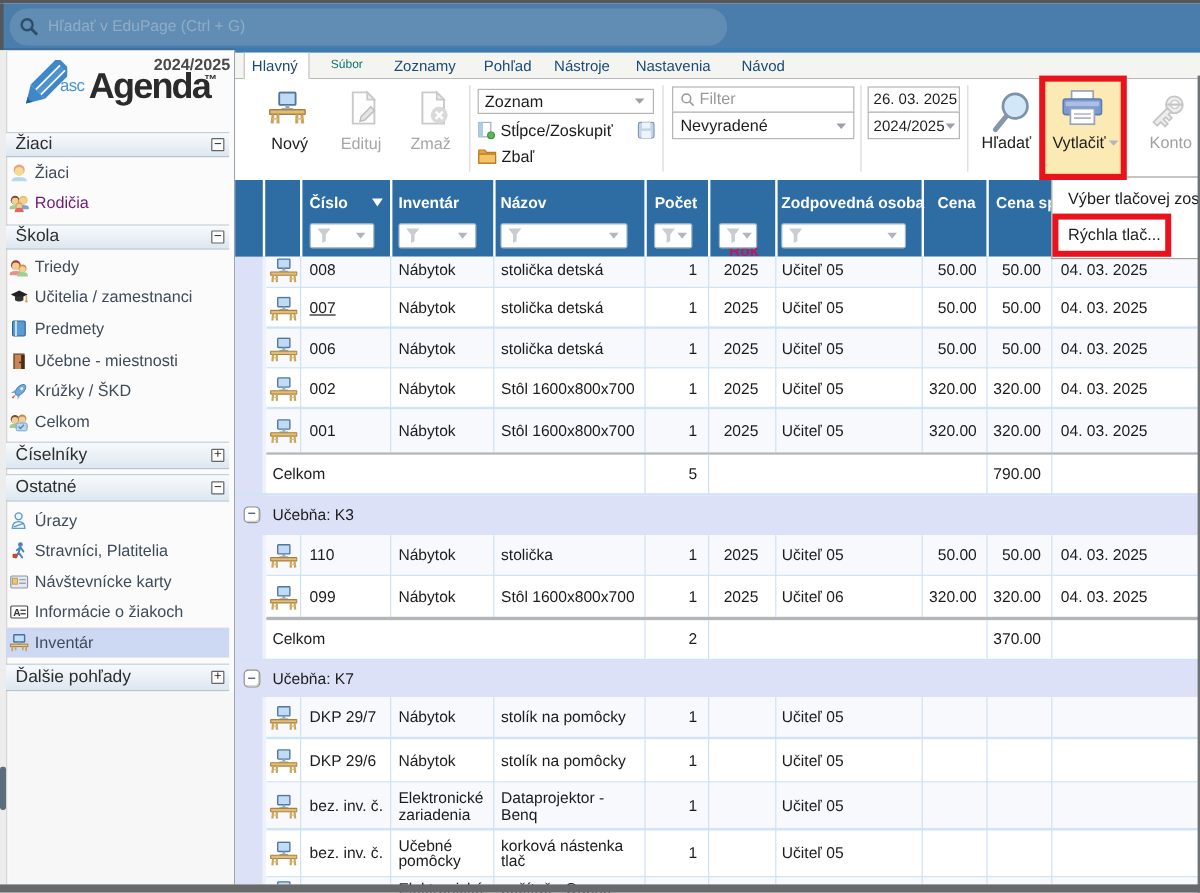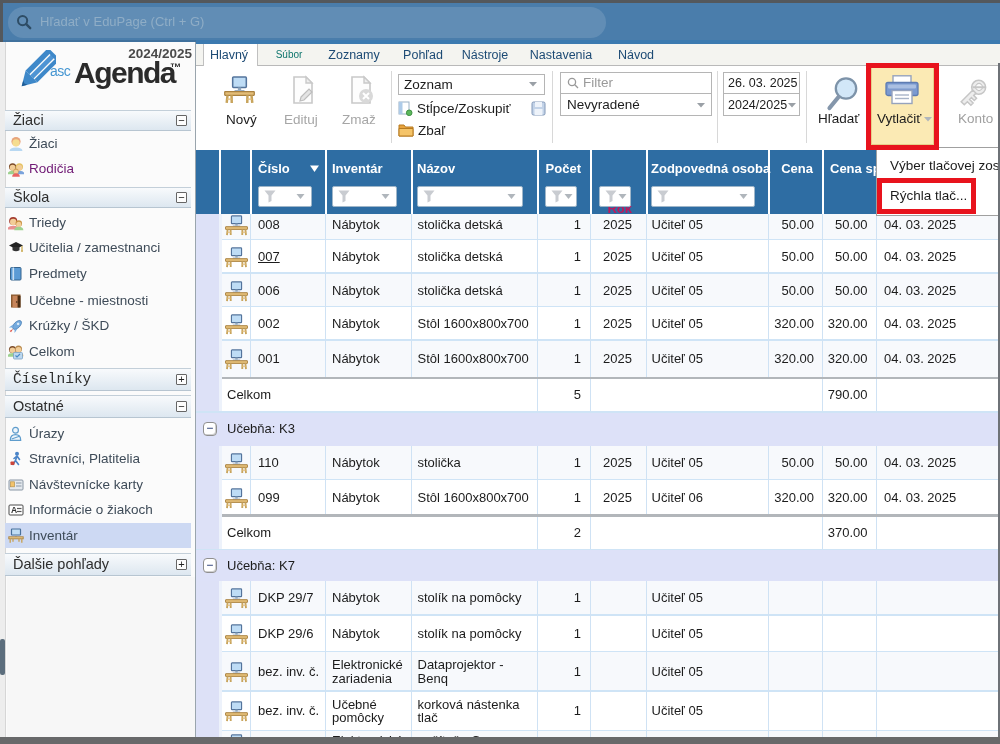--- a/index.html
+++ b/index.html
@@ -107,21 +107,21 @@
       <circle cx="4.5" cy="6.31" r="2.795" fill="#f2cd98"></circle>
       <path d="M-0.4399999999999995,12.68 q0,-3.6 4.9399999999999995,-3.6 q4.9399999999999995,0 4.9399999999999995,3.6 z" fill="#9ed18f"></path>
       <circle cx="10.5" cy="4.9" r="3.5100000000000002" fill="#b98a4e"></circle>
       <circle cx="10.5" cy="5.81" r="2.795" fill="#f2cd98"></circle>
       <path d="M5.5600000000000005,12.18 q0,-3.6 4.9399999999999995,-3.6 q4.9399999999999995,0 4.9399999999999995,3.6 z" fill="#efb24c"></path>
       <rect x="5.5" y="8.5" width="9" height="6.5" rx="1" fill="#bcd8f0" stroke="#7ba1c4" stroke-width="0.8"></rect>
       <path d="M7.5,11.5 l1.5,1.5 l3-3" stroke="#4a8ac4" stroke-width="1.2" fill="none"></path>
     </svg>
 <div class="tx" style="left:29px;top:344px;font-size:13.5px;color:#3e4b58;font-weight:normal;">Celkom</div>
 <div class="a" style="left:5px;top:367.5px;width:186px;height:23px;background:linear-gradient(#f8fafc,#dde7f0);border-top:1px solid #c3cfd9;border-bottom:1px solid #b7c5d1"></div>
-<div class="tx" style="left:13px;top:371.0px;font-size:14.5px;color:#2d2d2d;font-weight:normal;font-family:Liberation Mono, monospace;">Číselníky</div>
+<div class="tx" style="left:13px;top:371.0px;font-size:14.5px;color:#2d2d2d;font-weight:normal;">Číselníky</div>
 <div class="a" style="left:176px;top:373.5px;width:11px;height:11px;background:#fdfdfd;border:1px solid #666;border-radius:1px"></div>
 <div class="tx" style="left:176px;top:372.5px;width:11px;text-align:center;font-size:11px;color:#222;line-height:12px">+</div>
 <div class="a" style="left:5px;top:394.5px;width:186px;height:23px;background:linear-gradient(#f8fafc,#dde7f0);border-top:1px solid #c3cfd9;border-bottom:1px solid #b7c5d1"></div>
 <div class="tx" style="left:13px;top:398.0px;font-size:14.5px;color:#2d2d2d;font-weight:normal;">Ostatné</div>
 <div class="a" style="left:176px;top:400.5px;width:11px;height:11px;background:#fdfdfd;border:1px solid #666;border-radius:1px"></div>
 <div class="tx" style="left:176px;top:399.5px;width:11px;text-align:center;font-size:11px;color:#222;line-height:12px">−</div>
 <svg class="a" style="left:8px;top:425.8px" width="16" height="16" viewBox="0 0 16 16">
       <circle cx="7.5" cy="4.3" r="2.9" fill="#eef5fb" stroke="#5e9ccc" stroke-width="1.2"></circle>
       <path d="M2.3,14.3 q0,-5.6 5.2,-5.6 q5.2,0 5.2,5.6 z" fill="#eef5fb" stroke="#5e9ccc" stroke-width="1.2"></path>
       <path d="M3.6,13 L11.5,10.2" stroke="#5e9ccc" stroke-width="1.1"></path>

